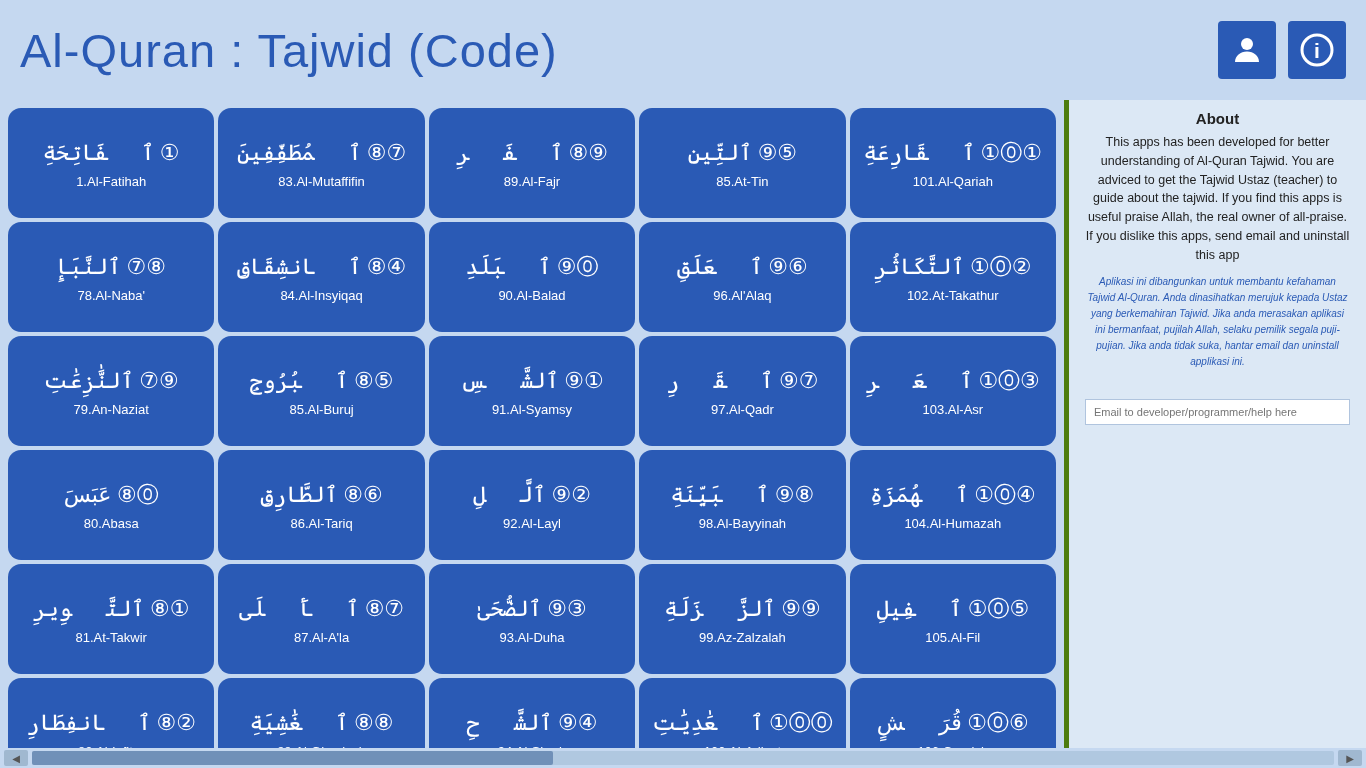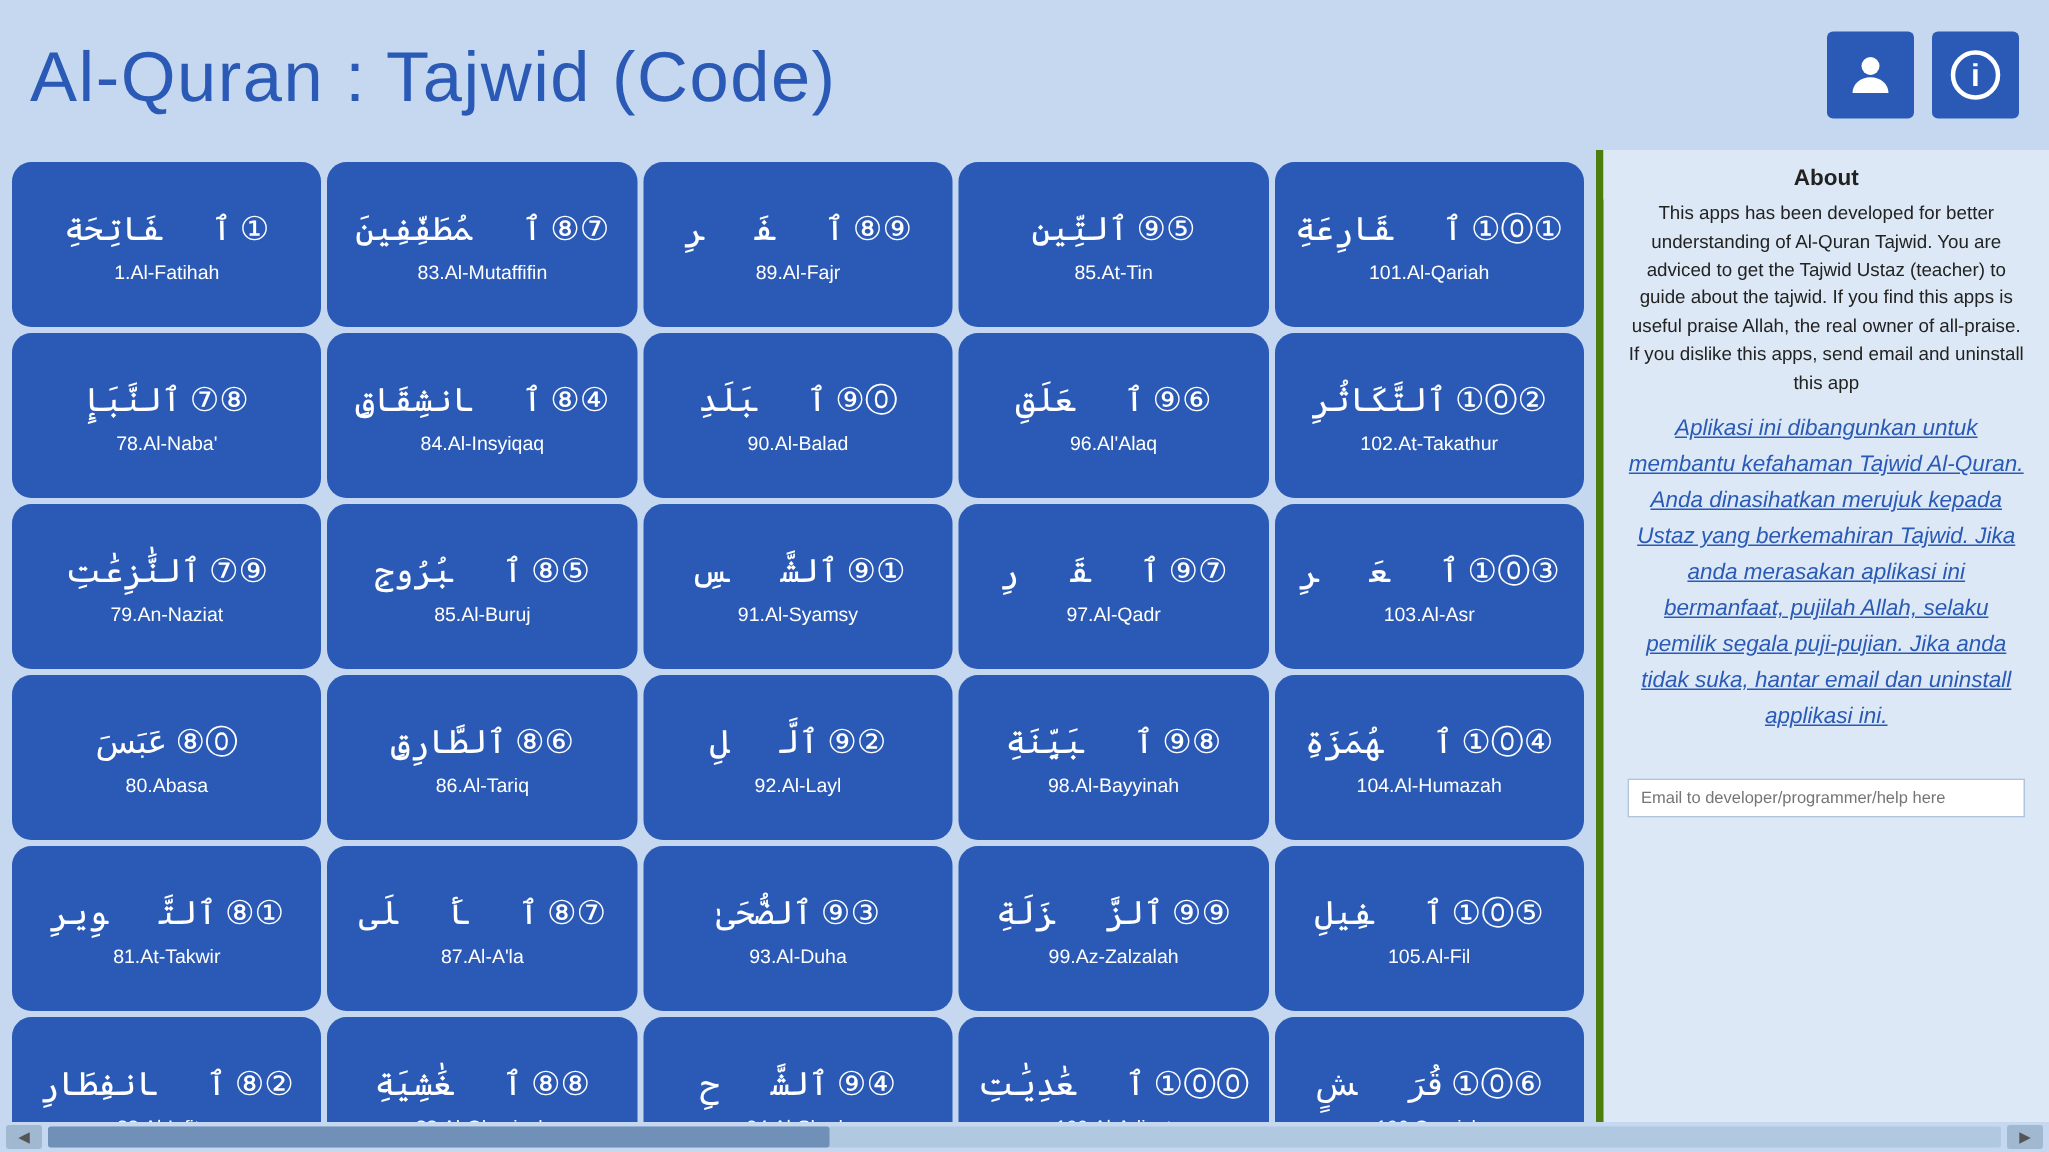--- a/index.html
+++ b/index.html
@@ -105,27 +105,26 @@
       background: #dce8f5;
     }
     #about-text-en {
       font-size: 12.5px;
       color: #222;
       text-align: center;
       padding: 0 16px 10px;
       line-height: 1.5;
     }
     #about-text-ms {
-      font-size: 15px;
+      font-size: 10px;
       color: #2a5ab5;
       font-style: italic;
       text-align: center;
       padding: 0 16px 14px;
       line-height: 1.6;
-      text-decoration: underline;
     }
     #email-input {
       margin: 15px 16px 12px;
       border: 1px solid #b0c4de;
       background: white;
       padding: 6px 8px;
       font-size: 11px;
       color: #888;
       outline: none;
       cursor: pointer;

